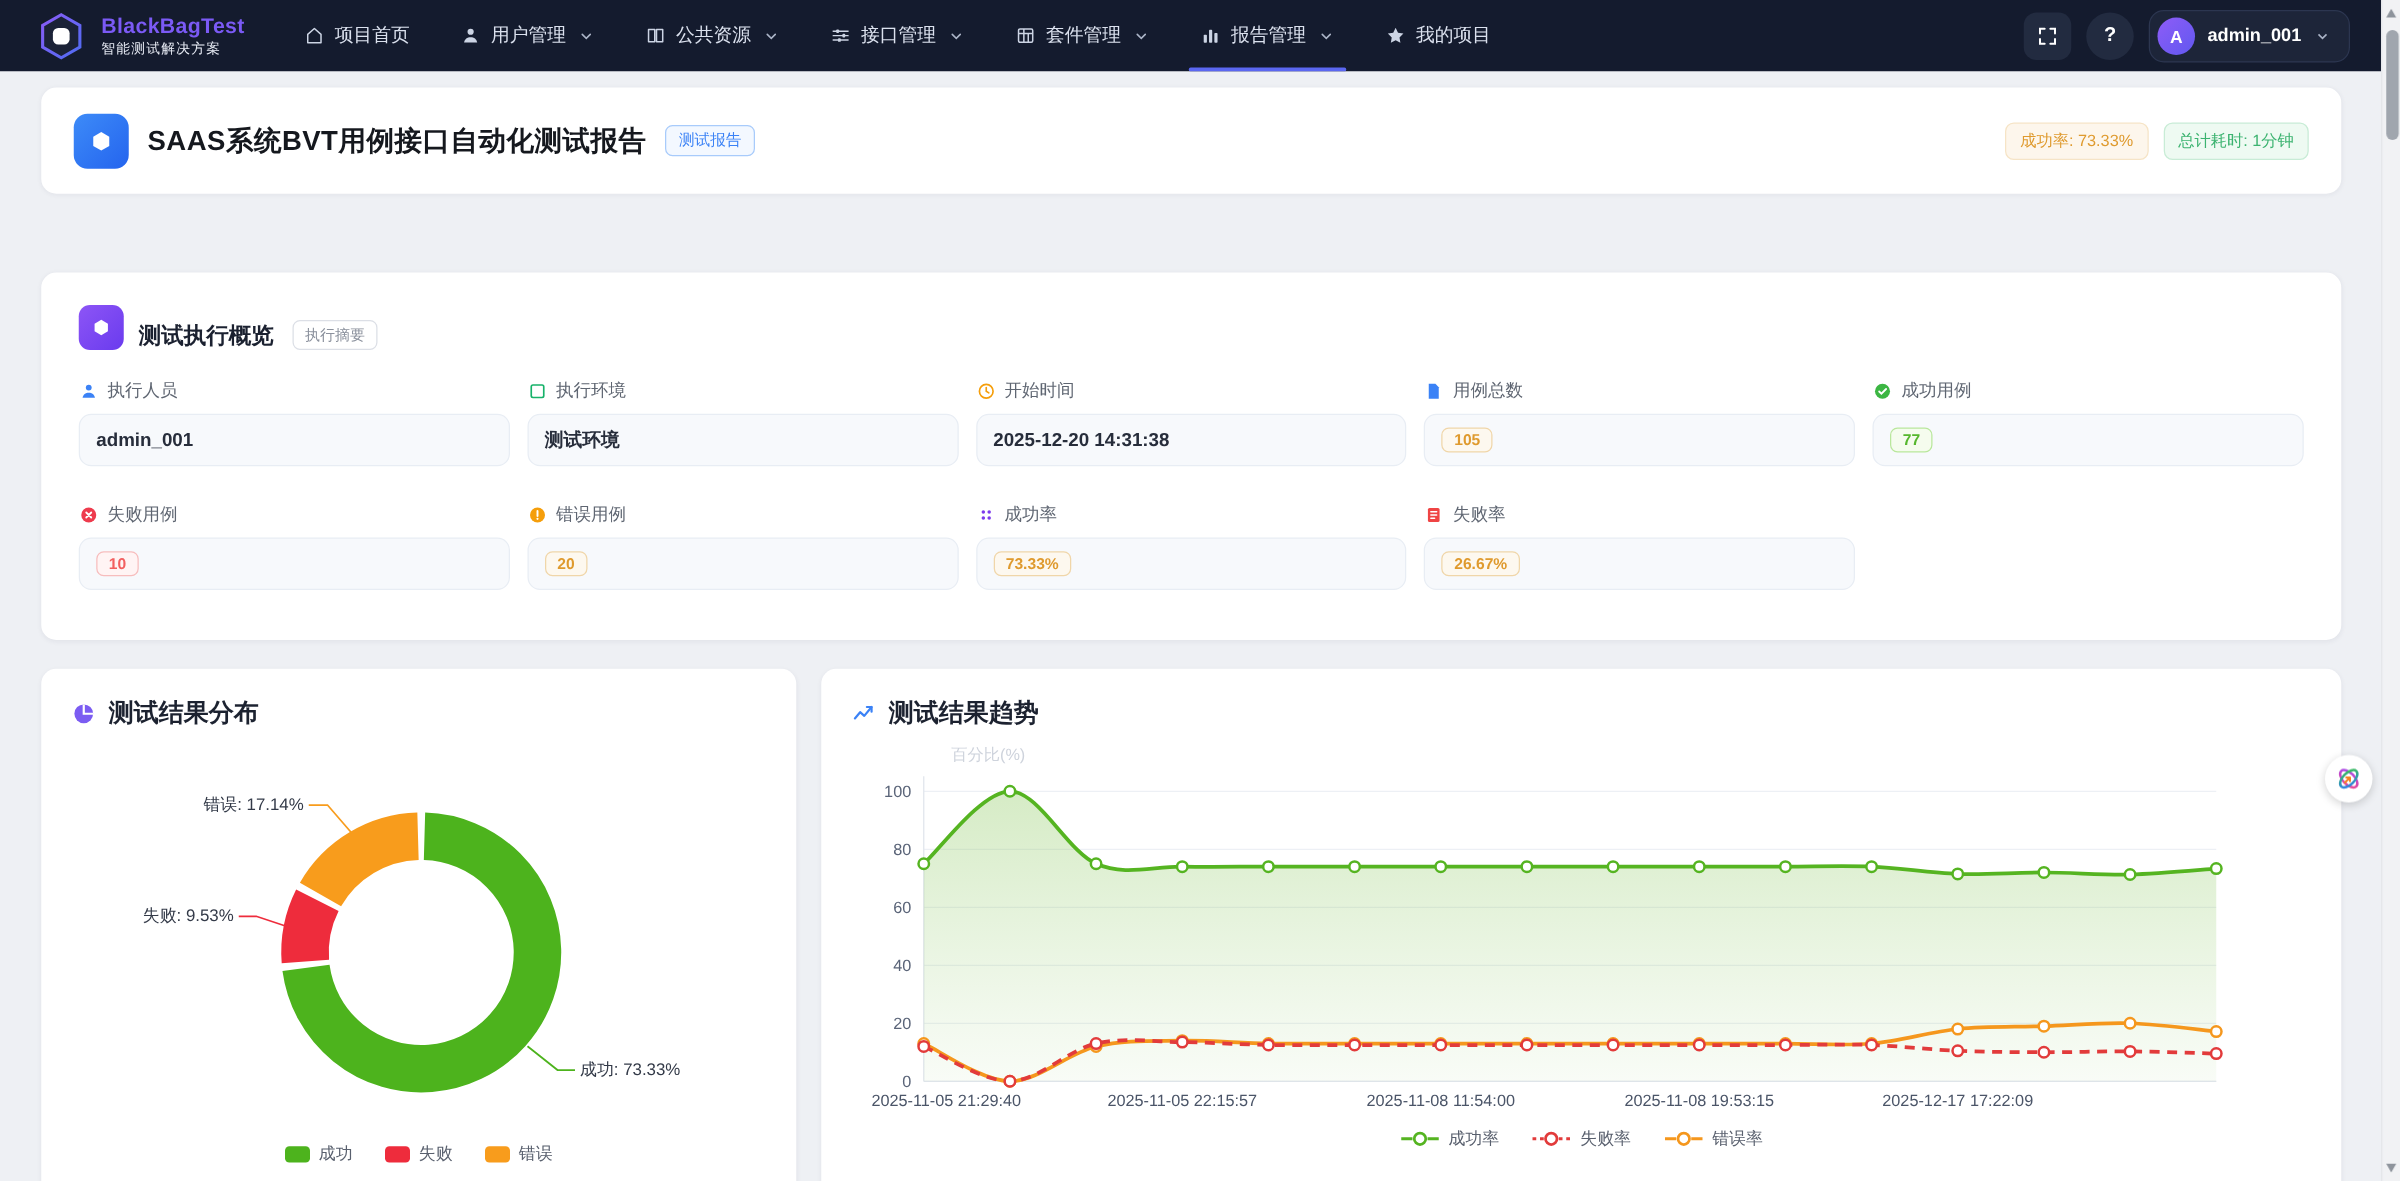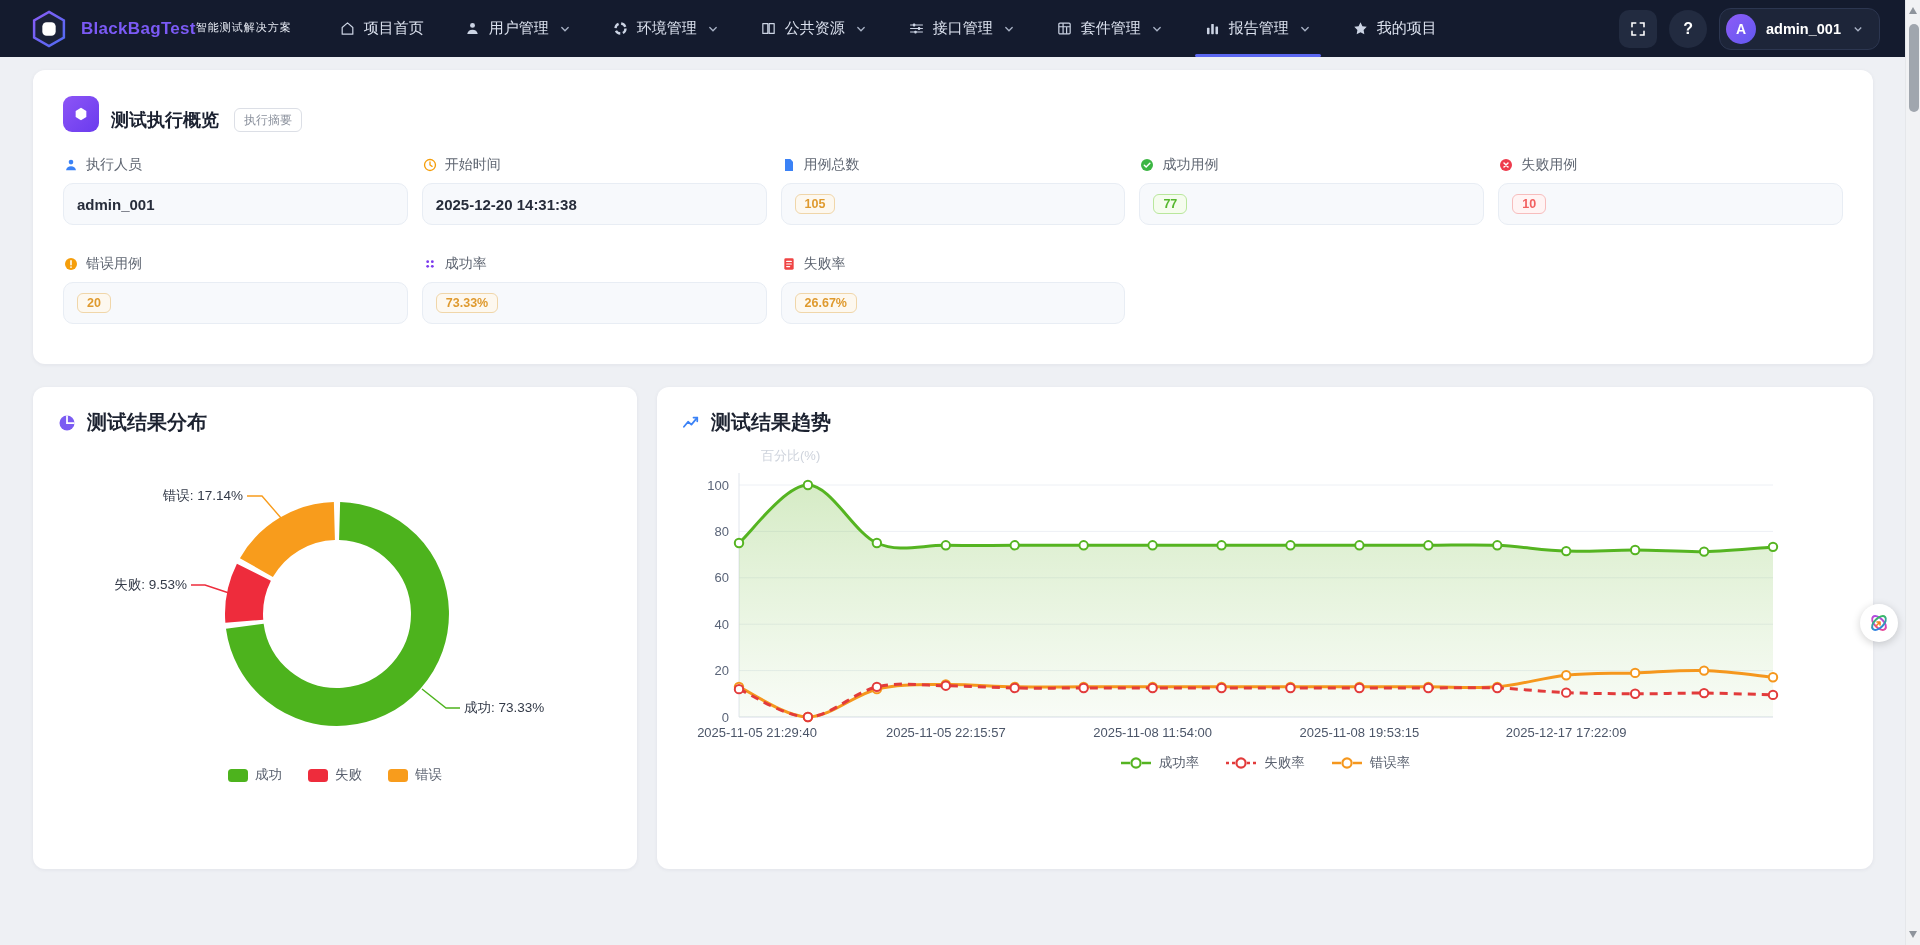--- a/index.html
+++ b/index.html
@@ -4,21 +4,21 @@
 <style>
   html,body{margin:0;padding:0;width:1920px;height:945px;overflow:hidden;background:#eef0f4;
     font-family:"Liberation Sans","DejaVu Sans",sans-serif;color:#2a3142;}
   *{box-sizing:border-box;}
   svg{display:block;}
 
   
   .nav{height:57px;background:#141b2e;display:flex;align-items:center;padding:0 40px 0 28px;position:relative;z-index:5;}
   .brand{display:flex;align-items:center;gap:11px;cursor:pointer;}
   .brand-logo{width:42px;height:42px;}
-  .brand-text{display:flex;line-height:1.15;}
+  .brand-text{display:flex;flex-direction:column;line-height:1.15;}
   .brand-name{font-size:17px;font-weight:700;color:#7b5af5;letter-spacing:.3px;}
   .brand-tagline{font-size:11px;color:#e8ecf5;margin-top:2px;letter-spacing:1px;}
   .nav-items{display:flex;align-items:flex-end;gap:14px;margin-left:34px;height:100%;font-family:Liberation Mono, monospace;}
   .nav-item{position:relative;display:flex;align-items:center;gap:8px;padding:0 13px;height:100%;
     color:#dbe1ee;font-size:15px;cursor:pointer;white-space:nowrap;}
   .nav-item .nav-ico{width:17px;height:17px;color:#ccd4e4;}
   .nav-item .nav-ico svg{width:100%;height:100%;}
   .nav-item .chev{width:14px;height:14px;color:#aab3c6;margin-left:1px;}
   .nav-item .chev svg{width:100%;height:100%;}
   .nav-item.active::after{content:"";position:absolute;left:4px;right:4px;bottom:0;height:3px;background:#5b67f1;border-radius:2px;}
@@ -134,33 +134,20 @@
         </span>
         <span>用户管理</span>
         <span class="chev">
           <svg viewBox="0 0 24 24" fill="none" stroke="currentColor" stroke-width="2.2" stroke-linecap="round">
             <path d="M6.5 9.5 12 15l5.5-5.5"></path>
           </svg>
         </span>
       </div>
       <div class="nav-item">
         <span class="nav-ico">
-          <svg viewBox="0 0 24 24" fill="none" stroke="currentColor" stroke-width="3.3">
-            <circle cx="12" cy="12" r="7.1" stroke-dasharray="7.4 3.8"></circle>
-          </svg>
-        </span>
-        <span>环境管理</span>
-        <span class="chev">
-          <svg viewBox="0 0 24 24" fill="none" stroke="currentColor" stroke-width="2.2" stroke-linecap="round">
-            <path d="M6.5 9.5 12 15l5.5-5.5"></path>
-          </svg>
-        </span>
-      </div>
-      <div class="nav-item">
-        <span class="nav-ico">
           <svg viewBox="0 0 24 24" fill="none" stroke="currentColor" stroke-width="1.7" stroke-linejoin="round">
             <path d="M4 5h7v14H4zM13 5h7v14h-7z"></path>
           </svg>
         </span>
         <span>公共资源</span>
         <span class="chev">
           <svg viewBox="0 0 24 24" fill="none" stroke="currentColor" stroke-width="2.2" stroke-linecap="round">
             <path d="M6.5 9.5 12 15l5.5-5.5"></path>
           </svg>
         </span>
@@ -237,20 +224,33 @@
           <svg viewBox="0 0 24 24" fill="none" stroke="currentColor" stroke-width="2.2">
             <path d="M6.5 9.5 12 15l5.5-5.5"></path>
           </svg>
         </span>
     </div>
   </div>
 </div>
 
 <div class="page">
 
+  <div class="card header-card">
+    <div class="hdr-ico">
+      <svg viewBox="0 0 24 24">
+          <polygon points="12,4.6 18.4,8.3 18.4,15.7 12,19.4 5.6,15.7 5.6,8.3" fill="#fff"></polygon>
+        </svg>
+    </div>
+    <div class="page-title">SAAS系统BVT用例接口自动化测试报告</div>
+    <span class="tag-blue">测试报告</span>
+    <div class="hdr-badges">
+      <span class="badge-orange">成功率: 73.33%</span>
+      <span class="badge-green">总计耗时: 1分钟</span>
+    </div>
+  </div>
 
   <div class="card overview-card">
     <div class="ov-header">
       <div class="ov-ico">
         <svg viewBox="0 0 24 24">
             <polygon points="12,4.6 18.4,8.3 18.4,15.7 12,19.4 5.6,15.7 5.6,8.3" fill="#fff"></polygon>
           </svg>
       </div>
       <span class="section-title">测试执行概览</span>
       <span class="tag-gray">执行摘要</span>
@@ -261,20 +261,33 @@
             <span class="f-ico" style="color:#3b82f6">
               <svg viewBox="0 0 24 24" fill="currentColor">
                 <circle cx="12" cy="7.6" r="3.5"></circle>
                 <path d="M4.6 19.8c.5-4 3.6-6.1 7.4-6.1s6.9 2.1 7.4 6.1z"></path>
               </svg>
             </span>
             <span>执行人员</span>
           </div>
           <div class="field-input">
             <span class="field-value">admin_001</span>
+          </div>
+        </div>
+        <div>
+          <div class="field-label">
+            <span class="f-ico" style="color:#17b26a">
+              <svg viewBox="0 0 24 24" fill="none" stroke="currentColor" stroke-width="2">
+                <rect x="4.5" y="4.5" width="15" height="15" rx="2"></rect>
+              </svg>
+            </span>
+            <span>执行环境</span>
+          </div>
+          <div class="field-input">
+            <span class="field-value">测试环境</span>
           </div>
         </div>
         <div>
           <div class="field-label">
             <span class="f-ico" style="color:#f59e0b">
               <svg viewBox="0 0 24 24" fill="none" stroke="currentColor" stroke-width="2" stroke-linecap="round">
                 <circle cx="12" cy="12" r="8.2"></circle>
                 <path d="M12 7.5V12l3.1 2"></path>
               </svg>
             </span>

